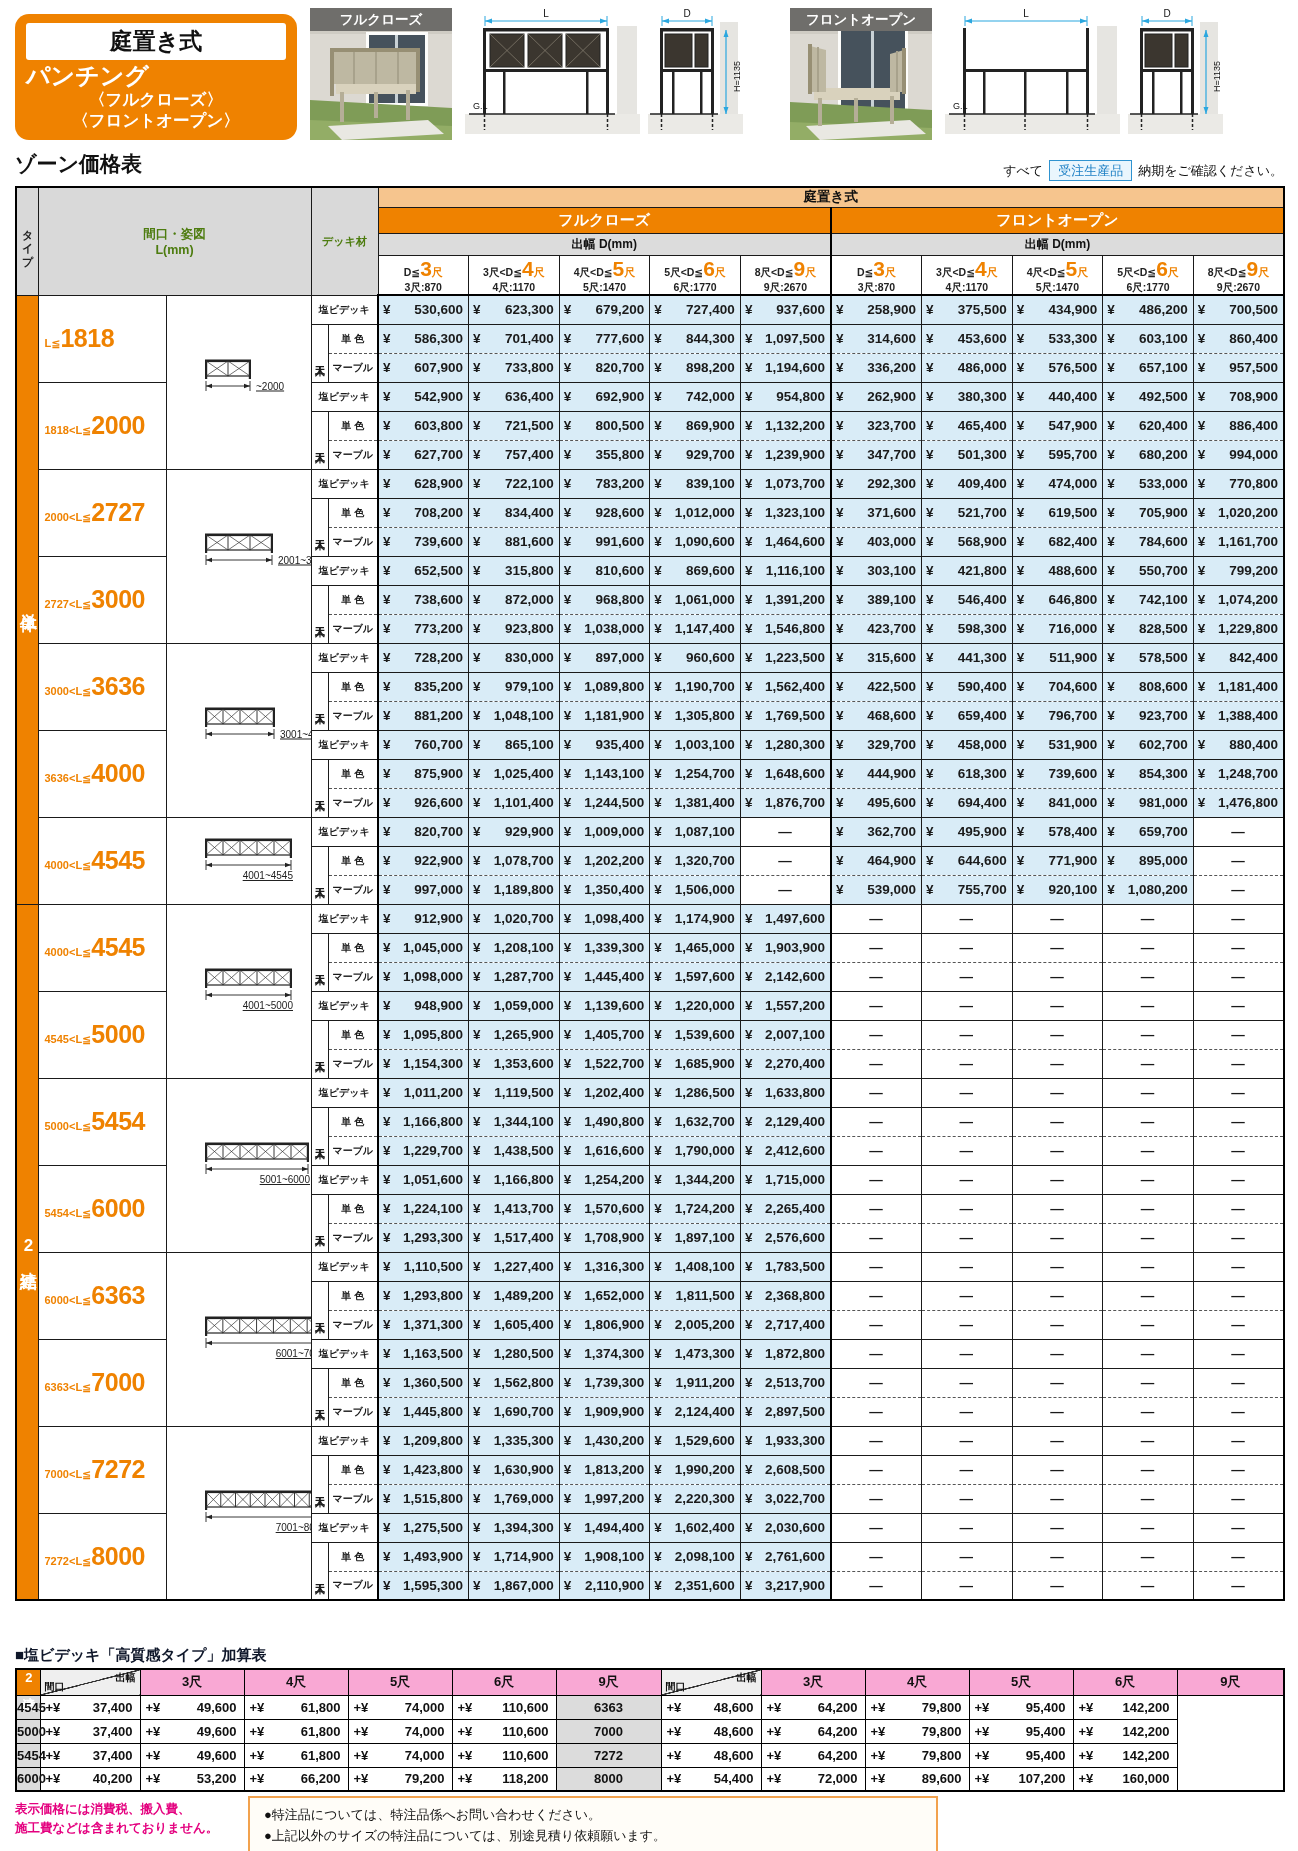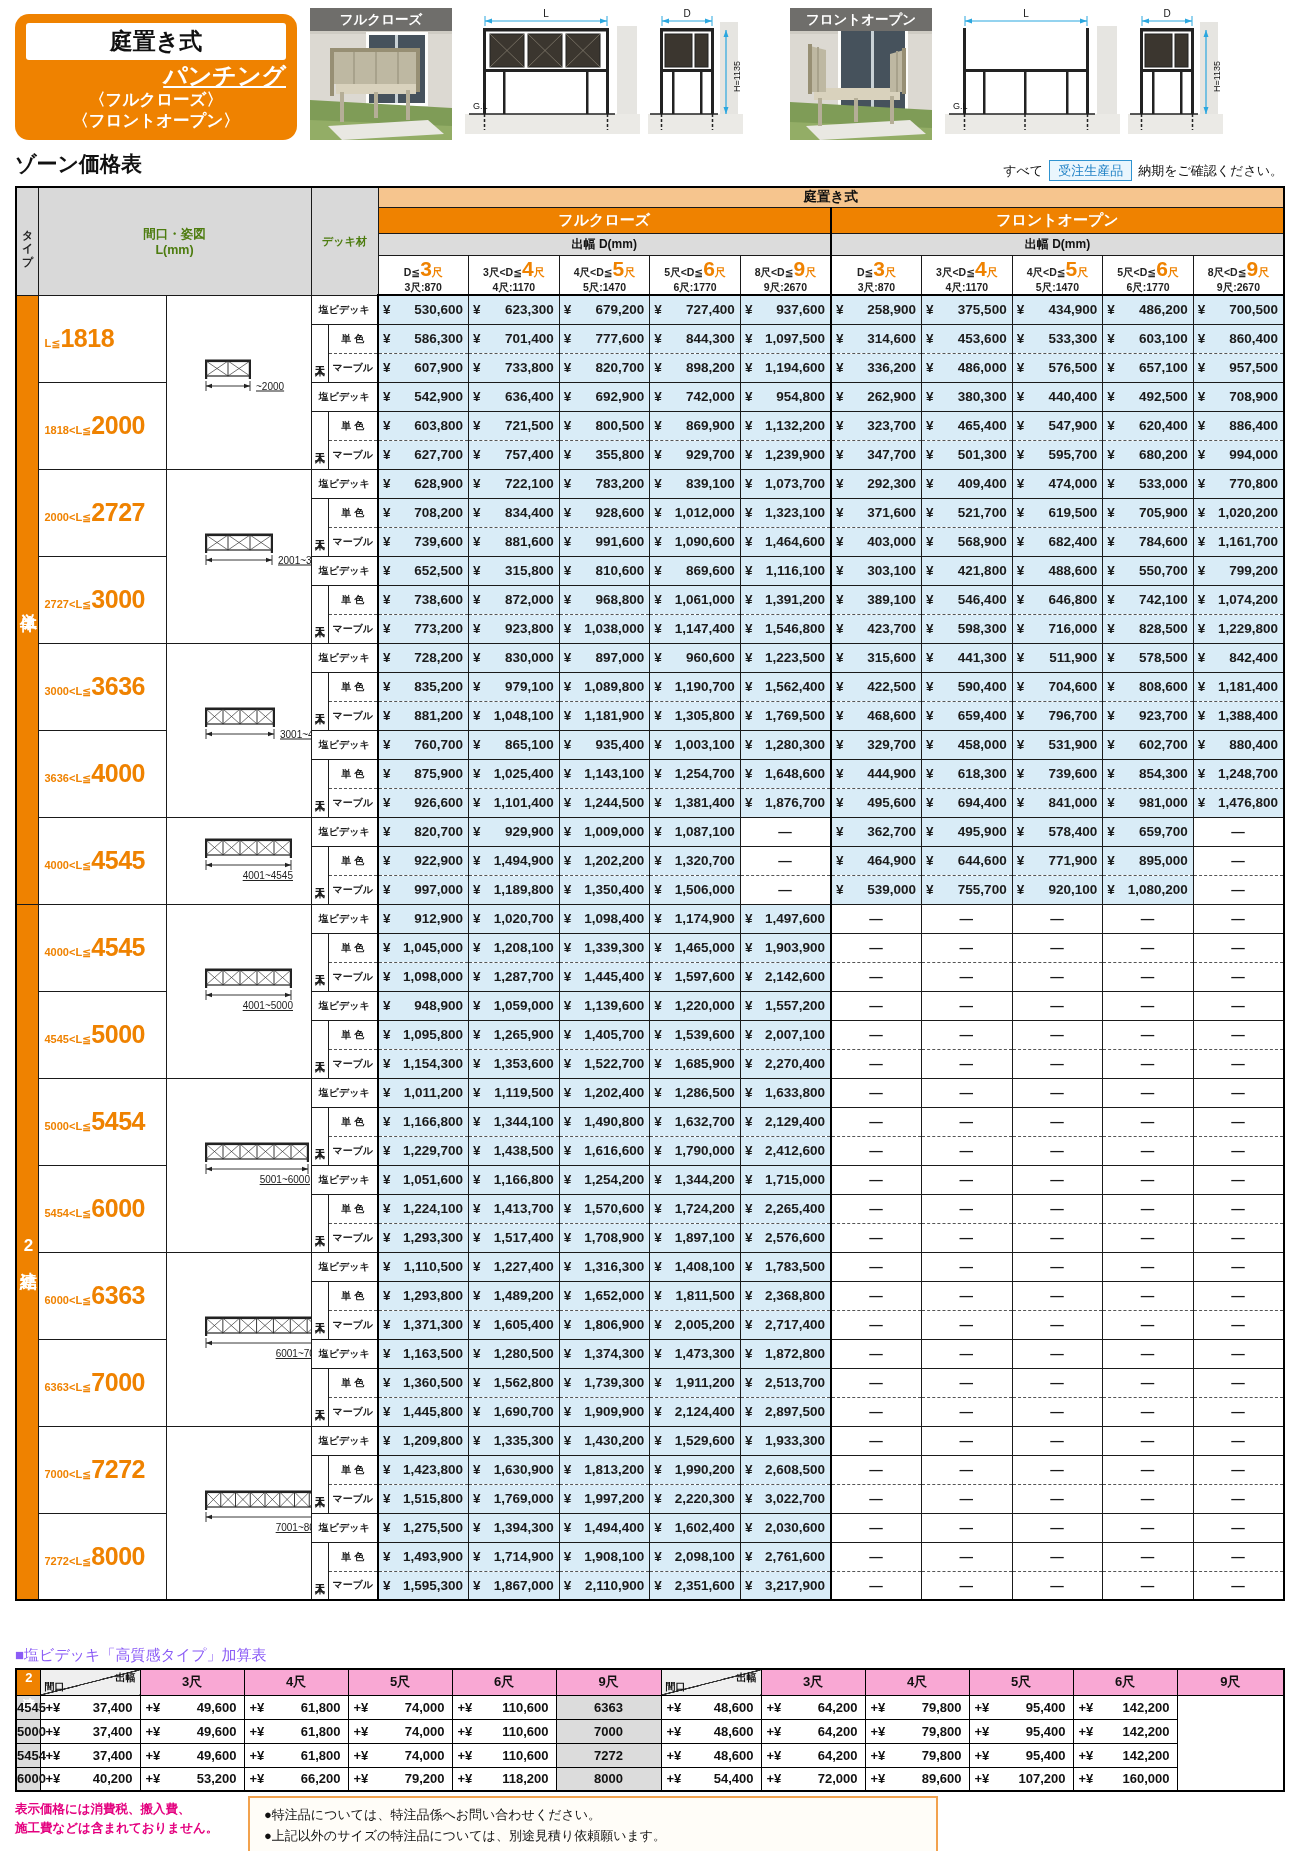--- a/index.html
+++ b/index.html
@@ -6,21 +6,21 @@
   body{
     width:1298px;height:1851px;position:relative;background:#ffffff;
     font-family:"Liberation Sans","DejaVu Sans",sans-serif;color:#1a1a1a;
     overflow:hidden;
   }
   
   .badge{position:absolute;left:15px;top:14px;width:282px;height:126px;
     background:#ef8200;border-radius:14px;box-sizing:border-box;padding:9px 11px;}
   .badge-top{background:#fff;border-radius:3px;height:37px;display:flex;align-items:center;
     justify-content:center;font-size:23px;font-weight:bold;color:#111;}
-  .badge-l1{color:#fff;font-size:24px;font-weight:bold;text-align:right;margin-top:3px;line-height:1.1;text-decoration:underline;}
+  .badge-l1{color:#fff;font-size:24px;font-weight:bold;text-align:left;margin-top:3px;line-height:1.1;}
   .badge-l2{color:#fff;font-size:16.5px;font-weight:bold;text-align:center;line-height:1.25;}
   
   .photo{position:absolute;top:8px;width:142px;height:132px;overflow:hidden;}
   .photo-title{position:absolute;top:0;left:0;right:0;height:23px;background:#6f6e6b;color:#fff;
     font-size:13.5px;font-weight:bold;display:flex;align-items:center;justify-content:center;z-index:2;}
   .diag{position:absolute;top:8px;height:132px;}
   
   .zp-title{position:absolute;left:15px;top:150px;font-size:21px;font-weight:bold;color:#111;}
   .order-note{position:absolute;right:15px;top:160px;display:flex;align-items:center;gap:6px;font-size:13px;color:#111;}
   .order-chip{border:1.5px solid #2f93d0;color:#1c7fc4;background:#eaf6fd;padding:0 8px;font-size:13px;line-height:19px;}
@@ -55,21 +55,21 @@
   td.pc{background:#d9ecf7;font-size:13.5px;font-weight:bold;vertical-align:middle;}
   td.pc.dash{background:#fff;}
   .pw{display:flex;justify-content:space-between;align-items:center;padding:0 5px 0 4px;}
   .pw.c{justify-content:center;}
   .split{border-left:2px solid #000 !important;}
   .fc0{border-left:2px solid #000 !important;}
   .hsep{border-bottom:2px solid #000 !important;}
   .dbott{border-bottom:1px dashed #555 !important;}
   .dtop{border-top:1px dashed #555 !important;}
   
-  .addon-title{position:absolute;left:15px;top:1646px;font-size:15px;font-weight:normal;color:#8b5cf6;}
+  .addon-title{position:absolute;left:15px;top:1646px;font-size:15px;font-weight:bold;color:#0f172a;}
   .addonwrap{position:absolute;left:15px;top:1668px;}
   table.addon{border-collapse:collapse;table-layout:fixed;width:1268px;border:2px solid #000;}
   .addon th,.addon td{border:1px solid #000;padding:0;box-sizing:border-box;font-weight:bold;font-size:13px;color:#111;}
   .addon thead tr{height:26px;}
   .addon tbody tr{height:24px;}
   .addon td.side{background:#ef8200;color:#fff;text-align:center;vertical-align:middle;}
   .addon td.side .vert{font-size:13px;font-weight:bold;letter-spacing:2px;}
   .addon th.diagcell{position:relative;background:#efefef;
     background-image:linear-gradient(to bottom right,transparent calc(50% - 0.7px),#333 calc(50% - 0.7px),#333 calc(50% + 0.7px),transparent calc(50% + 0.7px));}
   .addon th.diagcell .tr{position:absolute;top:1px;right:4px;font-size:10px;font-weight:600;padding-left:25px;}
@@ -1684,21 +1684,21 @@
           <td class="sub dbott">単 色</td>
           <td class="pc fc0 dbott">
             <div class="pw">
               <span>¥</span>
               <span>922,900</span>
             </div>
           </td>
           <td class="pc dbott">
             <div class="pw">
               <span>¥</span>
-              <span>1,494,900</span>
+              <span>1,078,700</span>
             </div>
           </td>
           <td class="pc dbott">
             <div class="pw">
               <span>¥</span>
               <span>1,202,200</span>
             </div>
           </td>
           <td class="pc dbott">
             <div class="pw">

